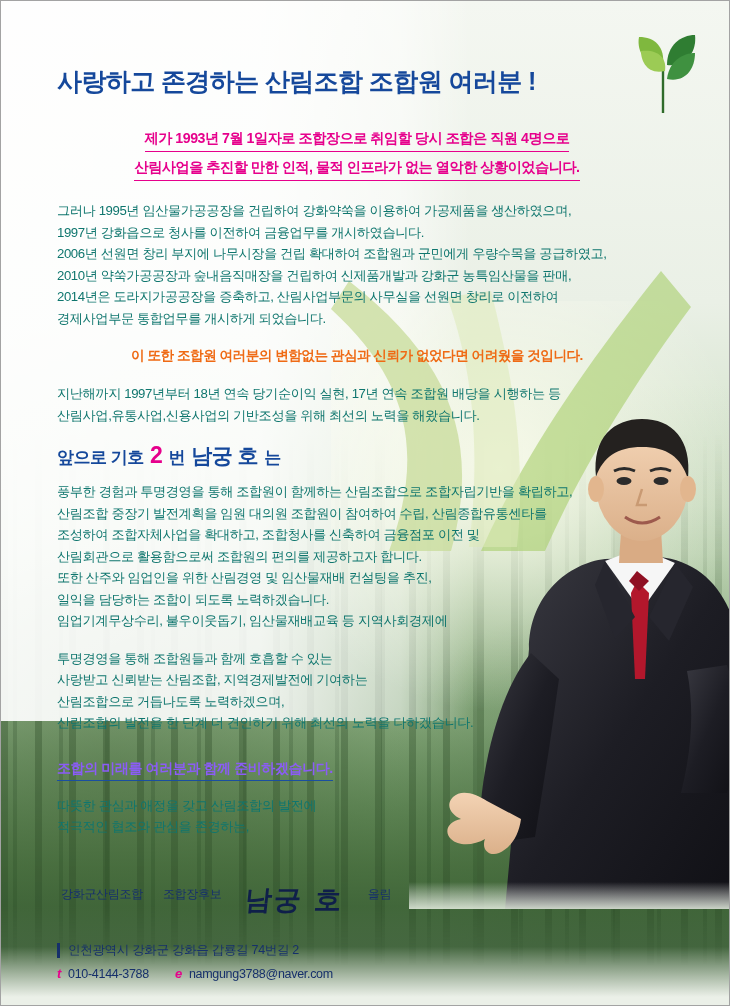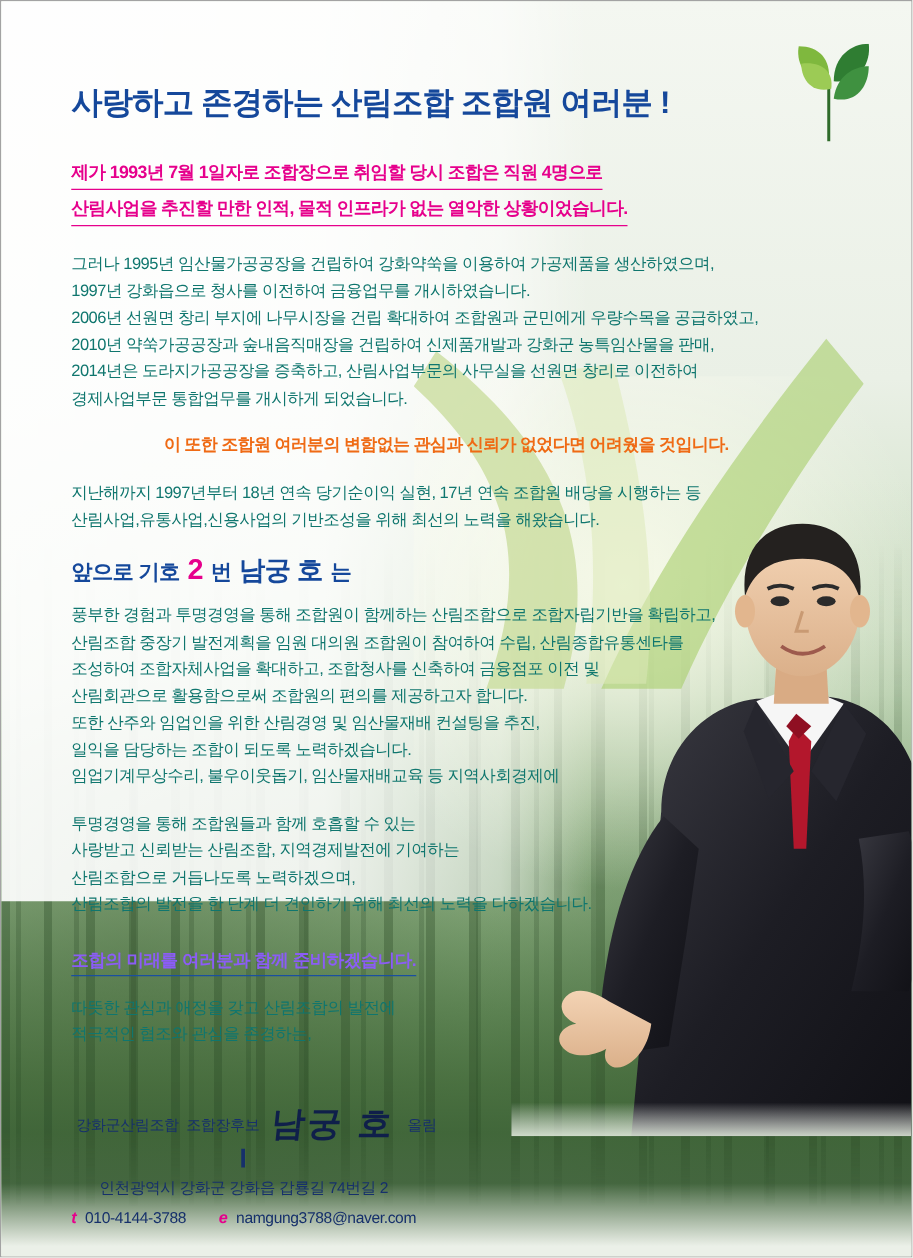--- a/index.html
+++ b/index.html
@@ -113,20 +113,21 @@
     color: #0f766e;
     letter-spacing: -0.4px;
   }
   .para .ln { display: block; }
   .magenta {
     color: #e6008c;
     font-weight: bold;
     font-size: 14.2px;
     line-height: 24px;
     letter-spacing: -0.5px;
+    text-align: center;
   }
   .magenta .ln { border-bottom: 1px solid #e6008c; display: inline-block; padding-bottom: 1px; margin-bottom: 3px;}
   .orange {
     color: #ef6a14;
     font-weight: bold;
     font-size: 13.6px;
     line-height: 22px;
     letter-spacing: -0.5px;
     text-align: center;
   }
@@ -159,22 +160,22 @@
     display: inline-block;
     padding-bottom: 2px;
     margin: 10px 0 14px 0;
   }
   
   .sign-row {
     position: absolute;
     left: 60px;
     bottom: 92px;
     display: flex;
-    align-items: flex-end;
-    gap: 6px;
+    align-items: flex-start;
+    gap: 20px;
     color: #16306b;
     font-size: 12px;
     letter-spacing: -0.3px;
   }
   .sign-row .org { padding-bottom: 4px; }
   .sign-row .role { padding-bottom: 4px; }
   .sign-hand {
     font-family: "DejaVu Serif", serif;
     font-size: 27px;
     color: #0f1f4a;
@@ -192,21 +193,20 @@
     bottom: 24px;
     color: #16306b;
     font-size: 12.5px;
     letter-spacing: -0.3px;
   }
   .footer .addr {
     display: flex;
     align-items: center;
     gap: 8px;
     margin-bottom: 7px;
-    flex-direction: column;
   }
   .footer .bar {
     width: 3px; height: 15px;
     background: #16306b;
     display: inline-block;
   }
   .footer .contact {
     display: flex;
     align-items: center;
     gap: 6px;

